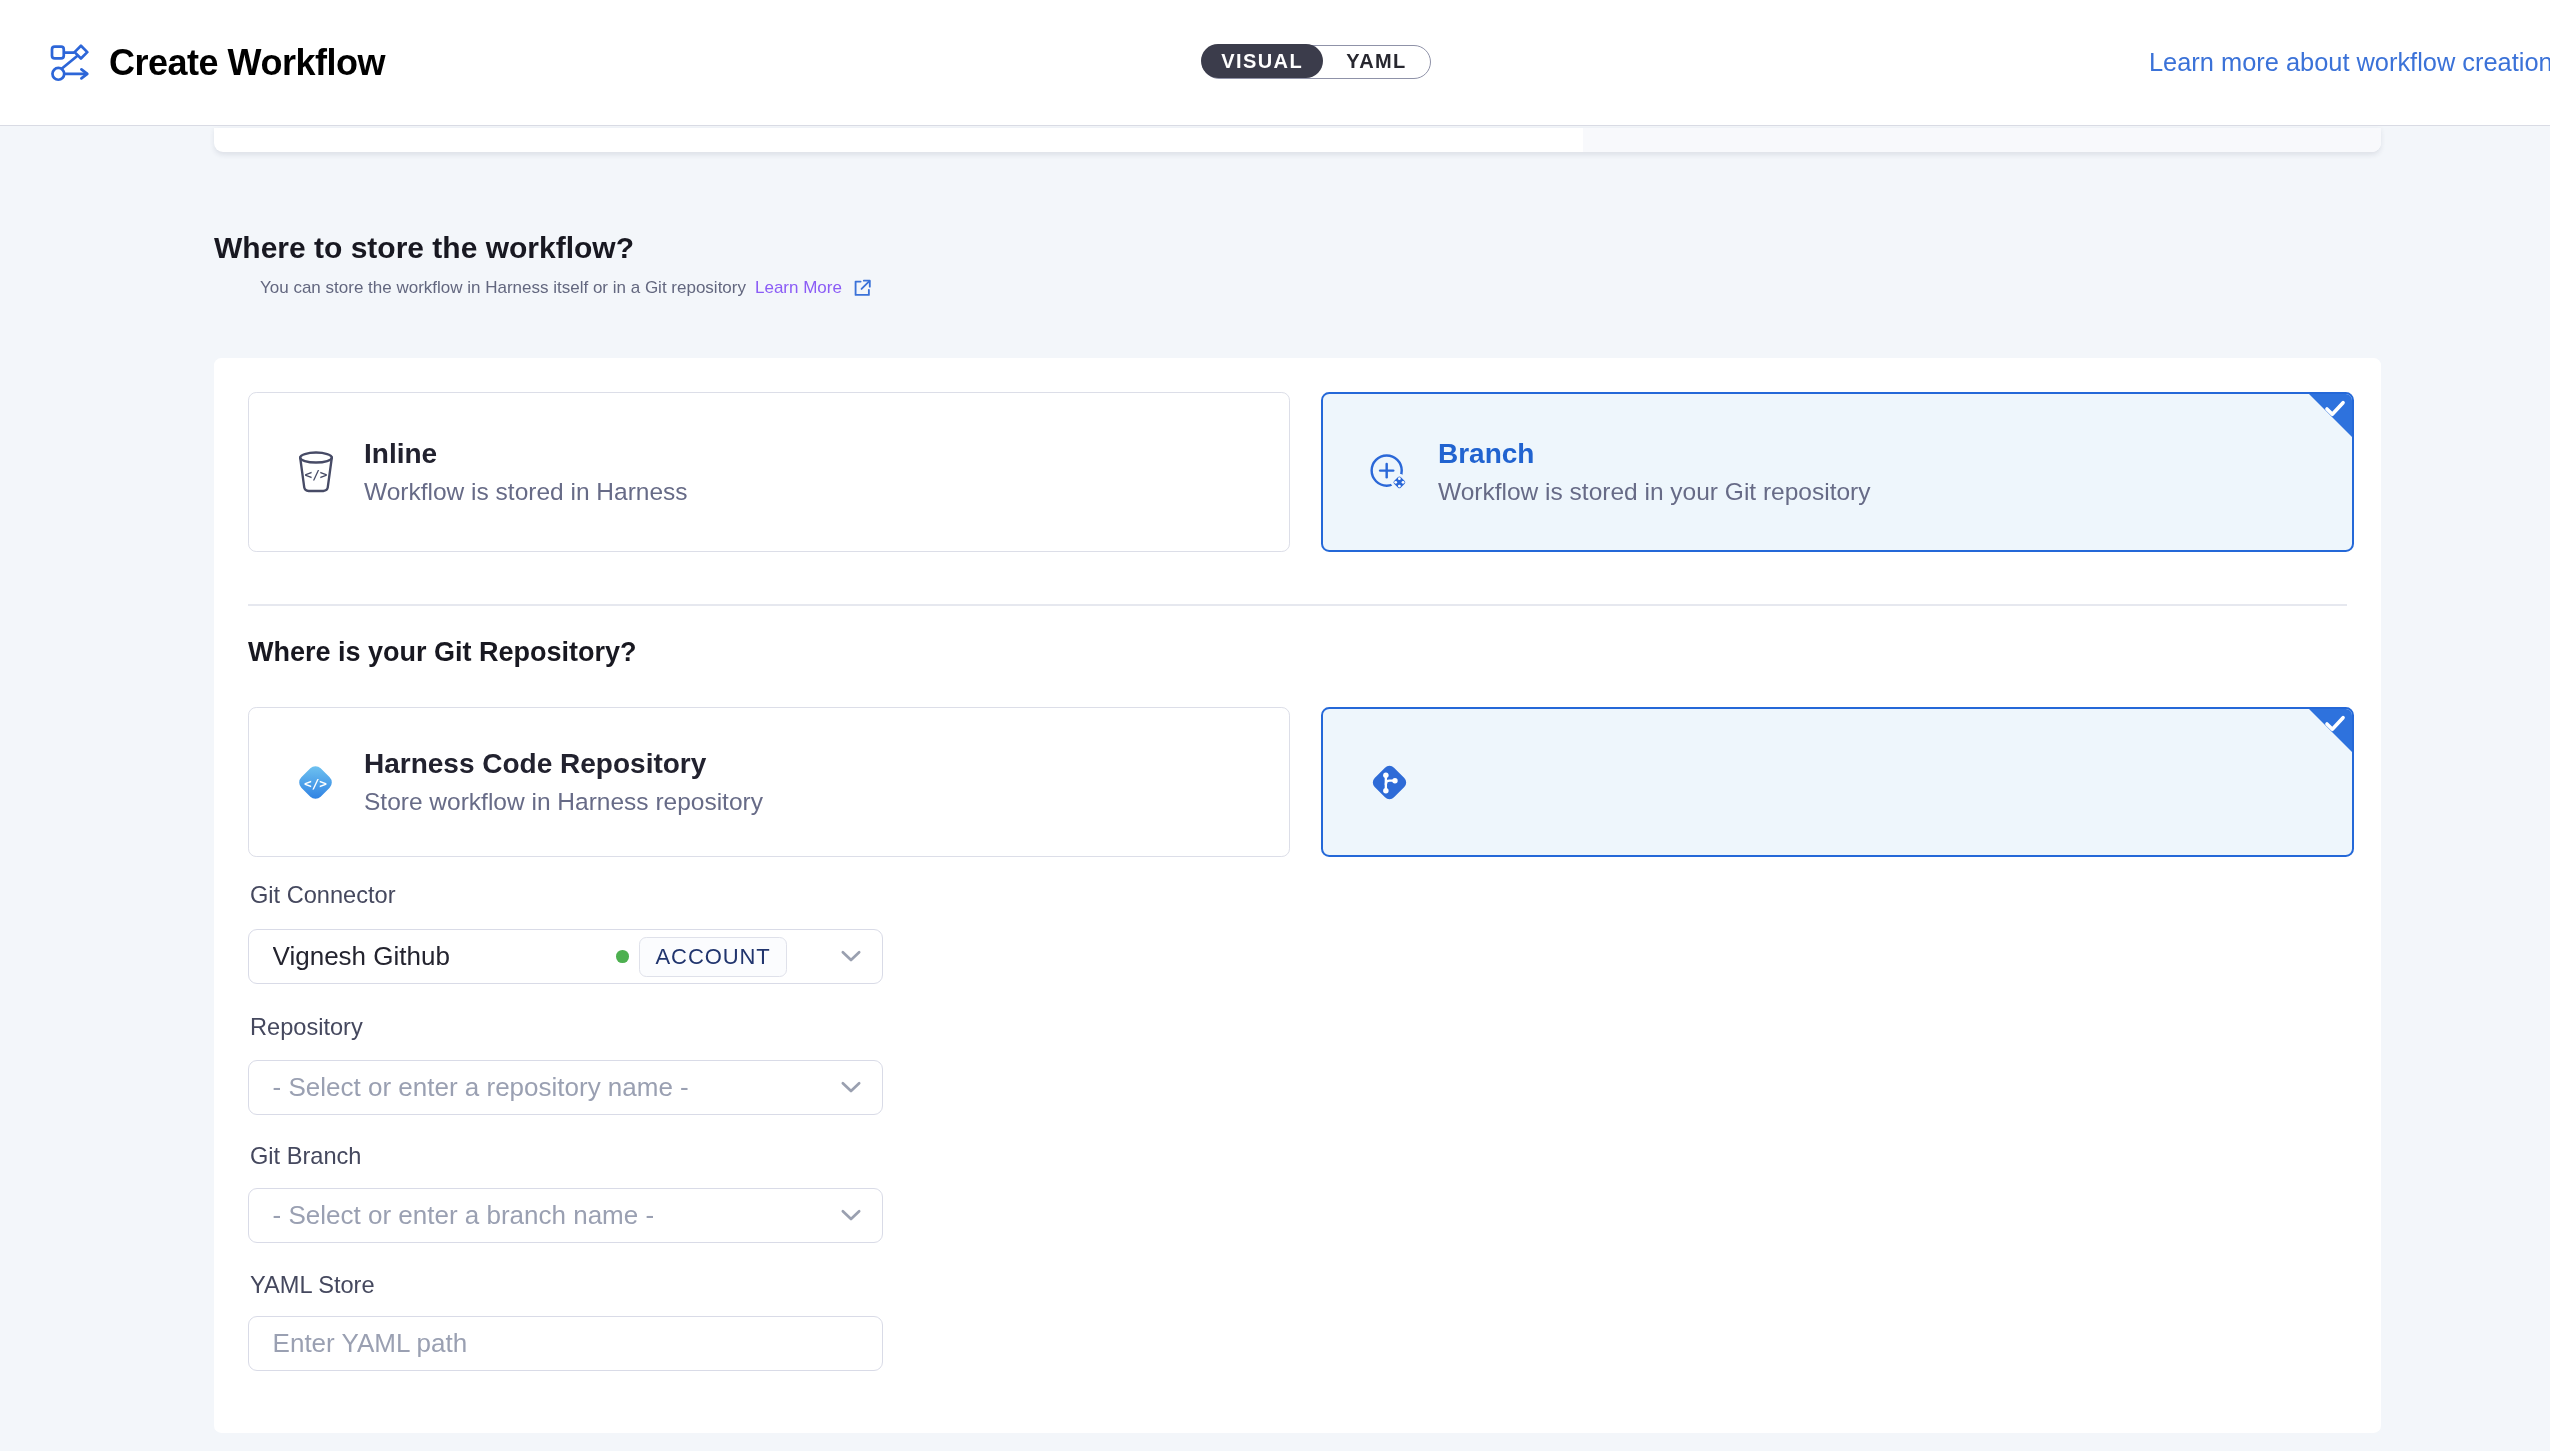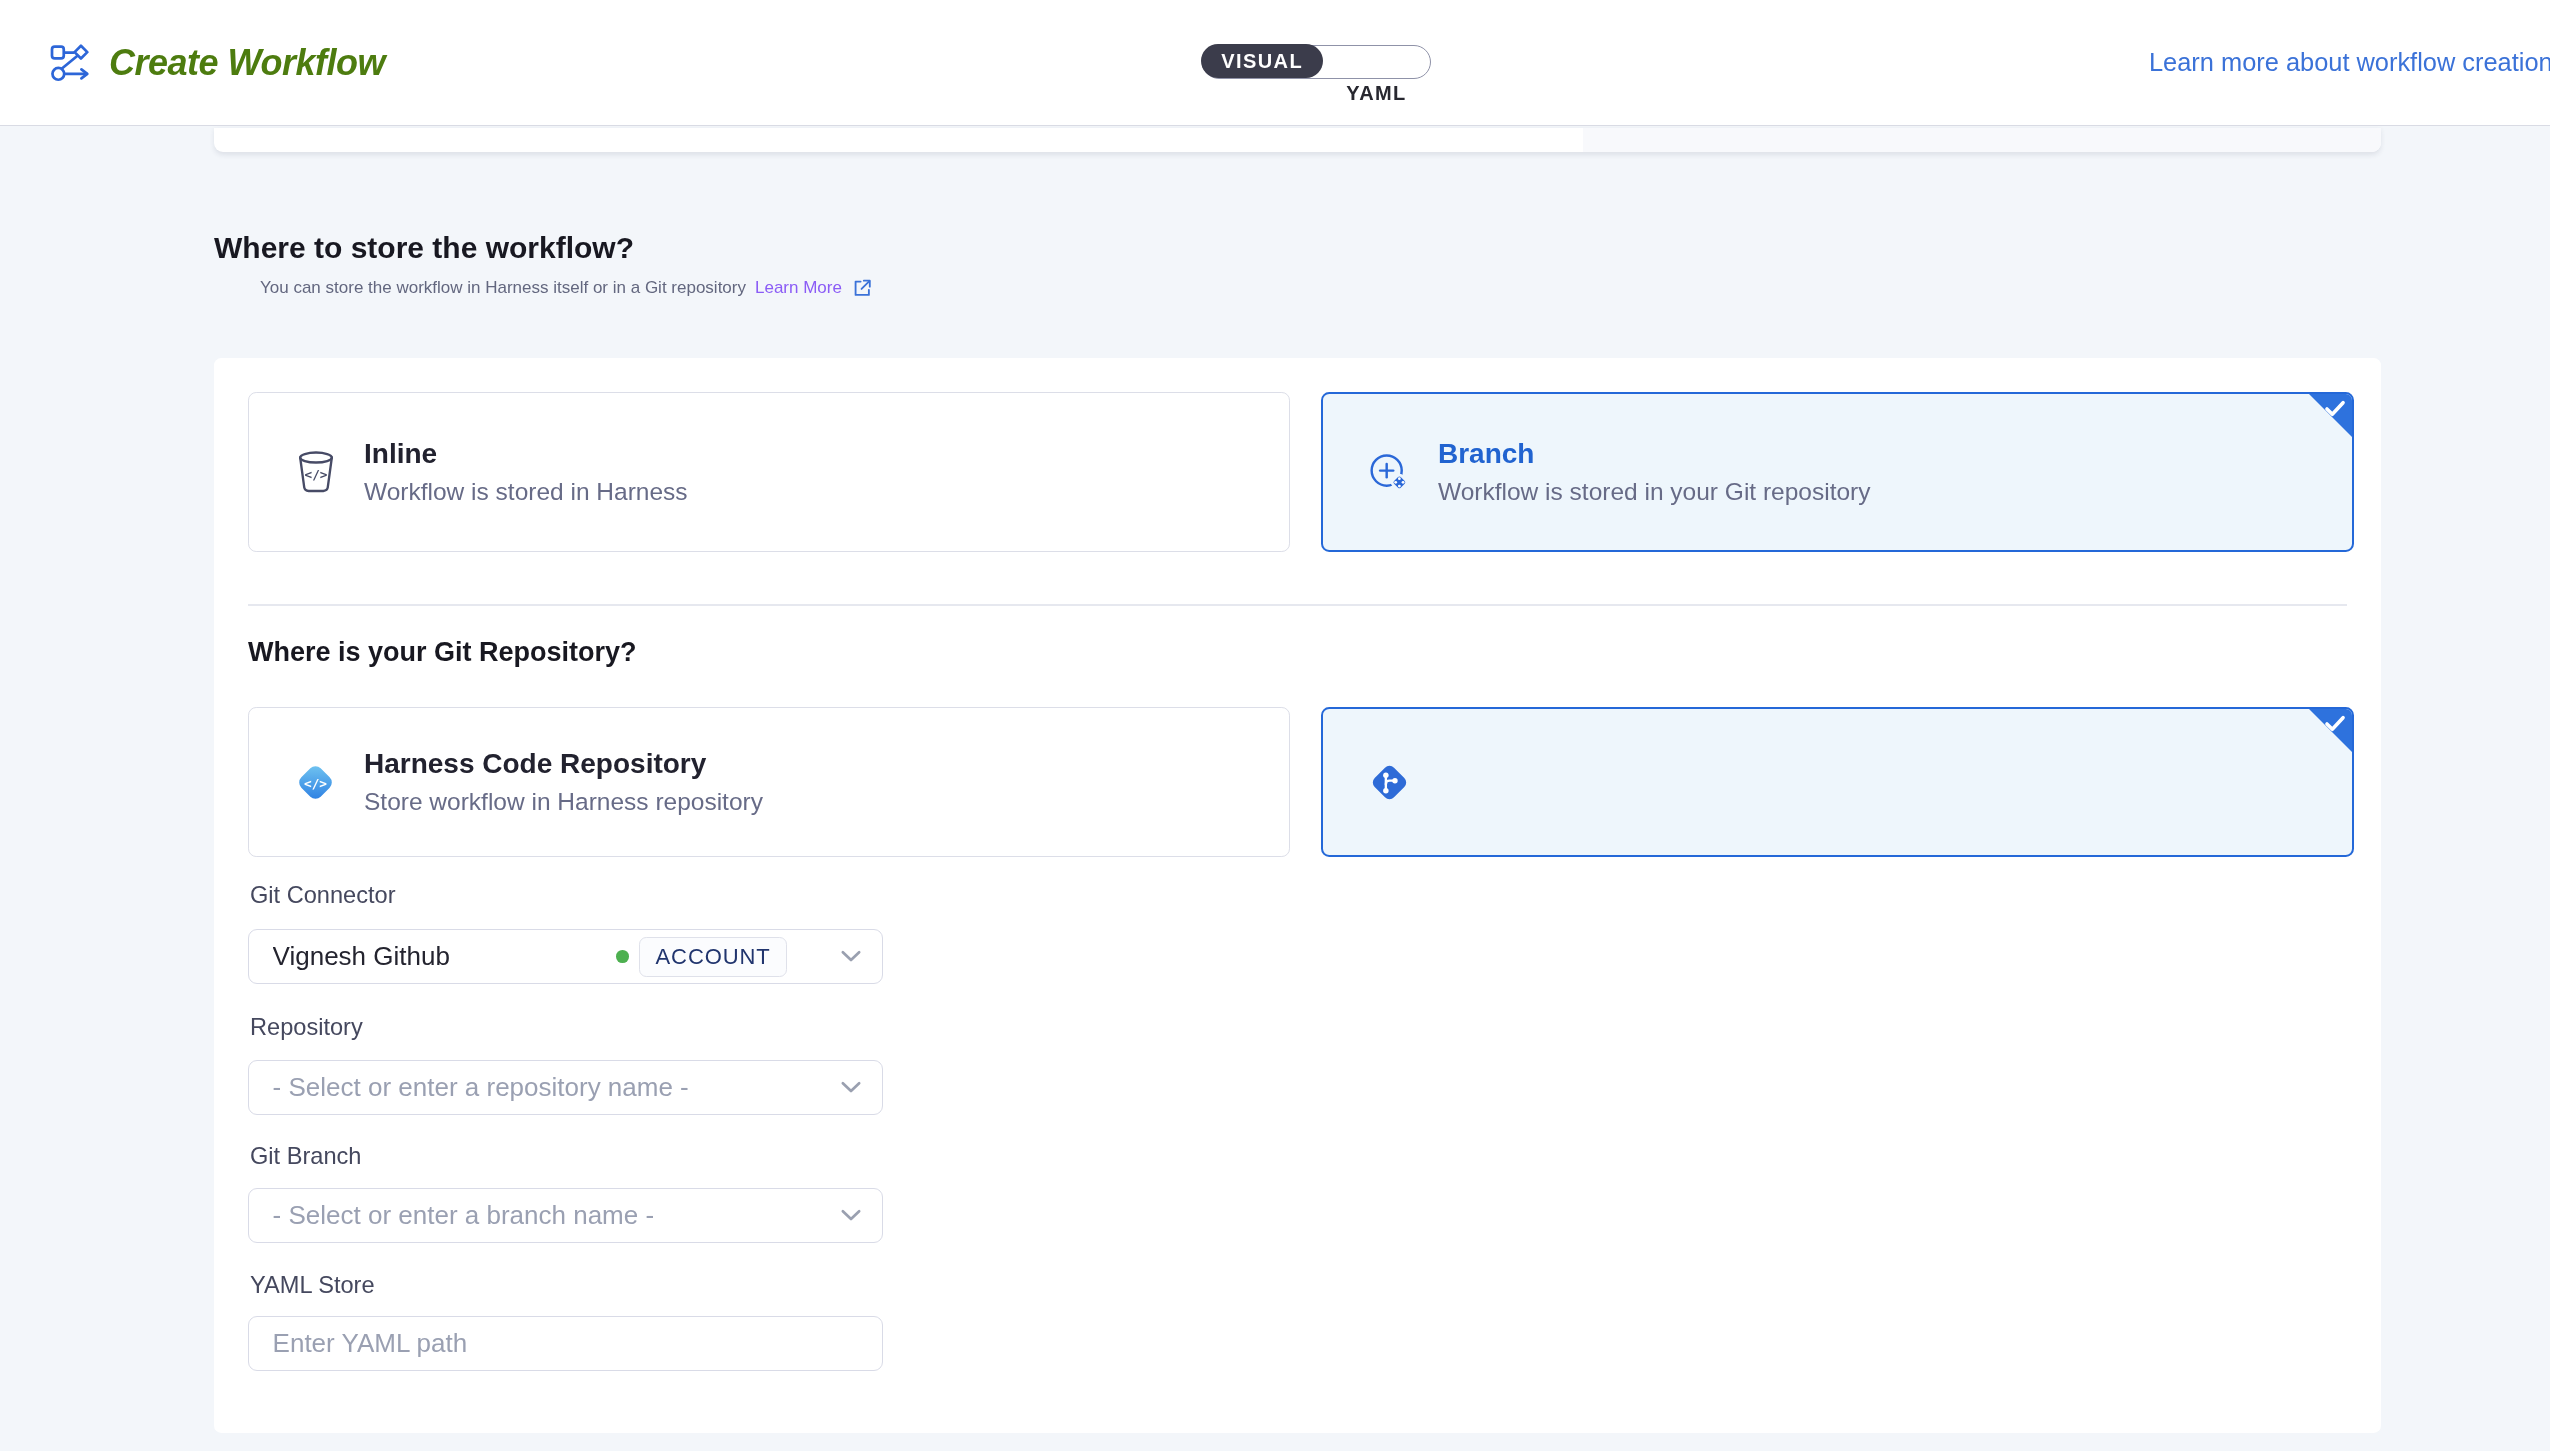--- a/index.html
+++ b/index.html
@@ -7,36 +7,36 @@
   .screen {
     position:relative; width:2550px; height:1451px; overflow:hidden;
     background:#f3f6fa; font-family:"Liberation Sans", sans-serif;
   }
   
   .header {
     position:absolute; top:0; left:0; width:2550px; height:126px;
     background:#ffffff; border-bottom:1.8px solid #d9dbe4;
   }
   .header-title-wrap { position:absolute; left:50px; top:42px; display:flex; align-items:center; gap:17px; }
-  .page-title { font-size:36px; font-weight:700; color:#4d7c0f; letter-spacing:-0.5px;font-style:italic; }
+  .page-title { font-size:36px; font-weight:700; color:#000000; letter-spacing:-0.5px; }
   
   .mode-toggle {
     position:absolute; left:1202px; top:45px; width:229px; height:34px;
     background:#fff; border:1.8px solid #8f92a8; border-radius:18px;
   }
   .toggle-visual {
     position:absolute; left:-1.8px; top:-1.8px; height:34px; width:122px;
     background:#3b3c4b; border-radius:17px; color:#ffffff;
     display:flex; align-items:center; justify-content:center;
     font-size:20px; font-weight:700; letter-spacing:1.4px;
   }
   .toggle-yaml {
     position:absolute; right:0; top:0; height:31px; width:107px;
     display:flex; align-items:center; justify-content:center;
-    color:#27272f; font-size:20px; font-weight:700; letter-spacing:1.4px;margin-top:32px;
+    color:#27272f; font-size:20px; font-weight:700; letter-spacing:1.4px;
   }
   .header-link {
     position:absolute; left:2149px; top:48px; white-space:nowrap;
     color:#3b72d8; font-size:25.4px; cursor:pointer;
   }
   
   .remnant {
     position:absolute; top:128px; left:214px; width:2167px; height:23.6px;
     background:#ffffff; border-radius:0 0 9px 9px; overflow:hidden;
     box-shadow:0 2.7px 5.4px rgba(35,45,75,0.10);

